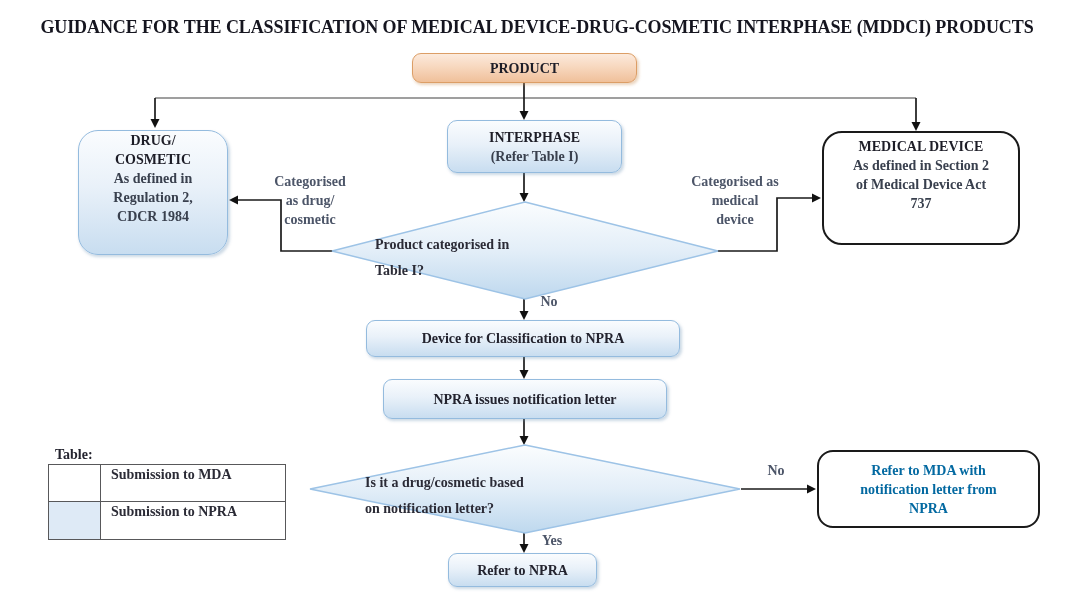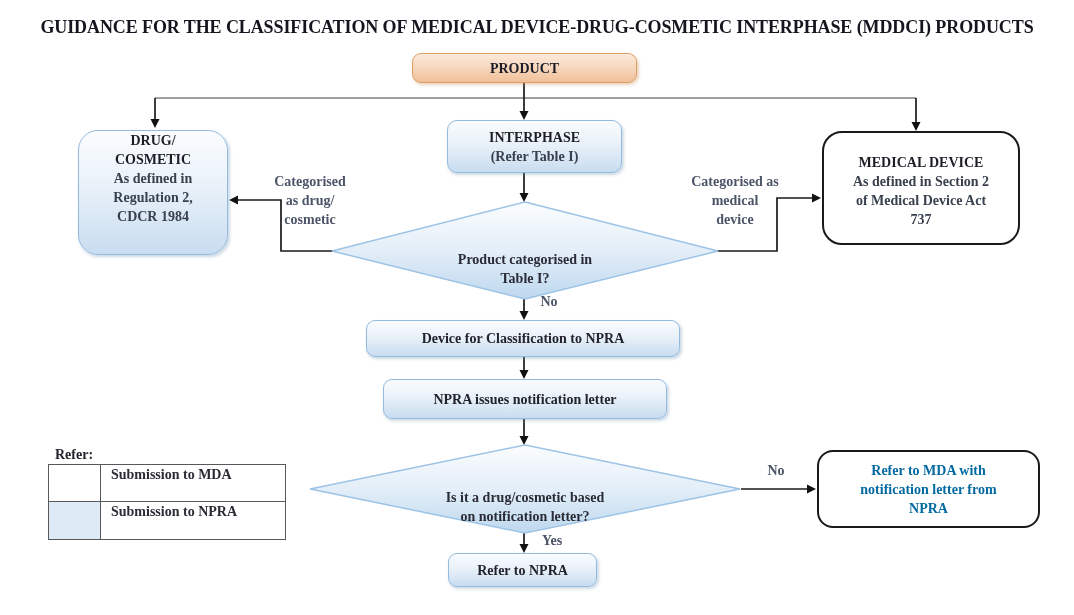--- a/index.html
+++ b/index.html
@@ -28,21 +28,21 @@
     border:1.4px solid #dc9e66;
     box-shadow:1.5px 2px 3px rgba(205,150,95,0.4);
   }
   .node-outline{
     background:#ffffff;border:2.5px solid #1a1a1a;
   }
   .node-top{justify-content:flex-start;}
   .node-title{color:#1d1d27;}
   .node-body{color:#39404e;}
   .diamond-text{
-    text-align:center;font-size:14px;line-height:19px;color:#2b2b36;margin-top:18px;
+    font-size:14px;line-height:26px;color:#2b2b36;
   }
   .edge-label{
     text-align:center;font-size:14px;line-height:19px;color:#4c5568;
   }
   .legend-title{font-size:14px;color:#23232e;}
   .legend-table{
     display:grid;grid-template-columns:52px 1fr;
     border:1.3px solid #58585a;width:238px;
   }
   .legend-swatch{height:37px;border-right:1.3px solid #58585a;box-sizing:border-box;}
@@ -110,21 +110,21 @@
     <div class="ml node-body">As defined in
 Regulation 2,
 CDCR 1984</div>
   </div>
 
   <div class="abs node node-blue" style="left:447px;top:120px;width:175px;height:53px;border-radius:10px;">
     <div class="node-title">INTERPHASE</div>
     <div class="node-body">(Refer Table I)</div>
   </div>
 
-  <div class="abs node node-outline node-top" style="left:822px;top:131px;width:198px;height:114px;border-radius:20px;padding-top:20px;">
+  <div class="abs node node-outline node-top" style="left:822px;top:131px;width:198px;height:114px;border-radius:20px;padding-top:4px;">
     <div class="node-title">MEDICAL DEVICE</div>
     <div class="ml node-body">As defined in Section 2
 of Medical Device Act
 737</div>
   </div>
 
   <div class="abs ml diamond-text" style="left:375px;top:232px;width:300px;">Product categorised in
 Table I?</div>
 
   <div class="abs node node-blue" style="left:366px;top:320px;width:314px;height:37px;border-radius:9px;">
@@ -151,21 +151,21 @@
   <div class="abs ml edge-label" style="left:252px;top:172px;width:116px;">Categorised
 as drug/
 cosmetic</div>
   <div class="abs ml edge-label" style="left:677px;top:172px;width:116px;">Categorised as
 medical
 device</div>
   <div class="abs edge-label" style="left:529px;top:292px;width:40px;">No</div>
   <div class="abs edge-label" style="left:532px;top:531px;width:40px;">Yes</div>
   <div class="abs edge-label" style="left:756px;top:461px;width:40px;">No</div>
 
-  <div class="abs legend-title" style="left:55px;top:447px;">Refer:</div>
+  <div class="abs legend-title" style="left:55px;top:447px;">Table:</div>
   <div class="abs legend-table" style="left:48px;top:464px;">
     <div style="display:contents;" class="legend-row-top">
       <div class="legend-swatch" style="background: rgb(255, 255, 255);"></div>
       <div class="legend-label">Submission to MDA</div>
     </div>
     <div style="display:contents;">
       <div class="legend-swatch" style="background: rgb(222, 234, 246);"></div>
       <div class="legend-label">Submission to NPRA</div>
     </div>
   </div>

